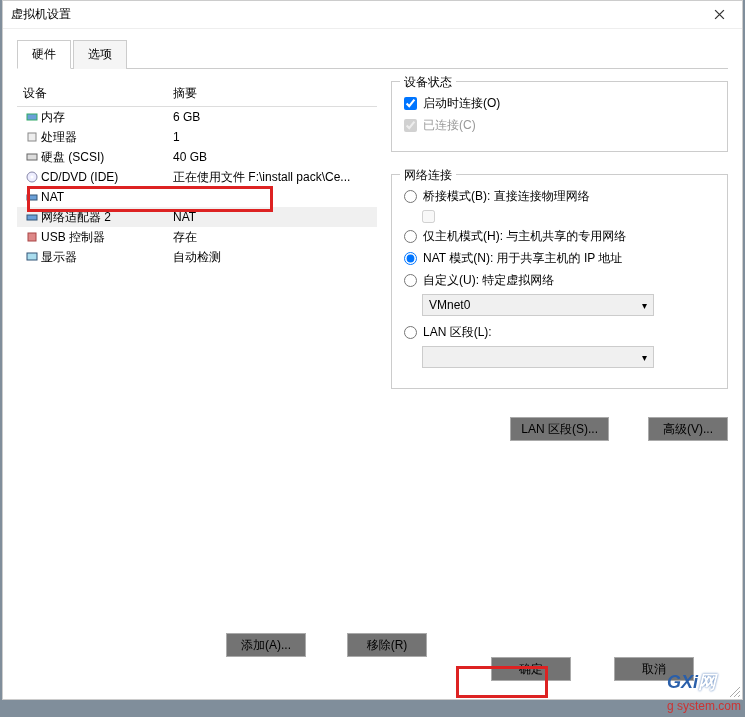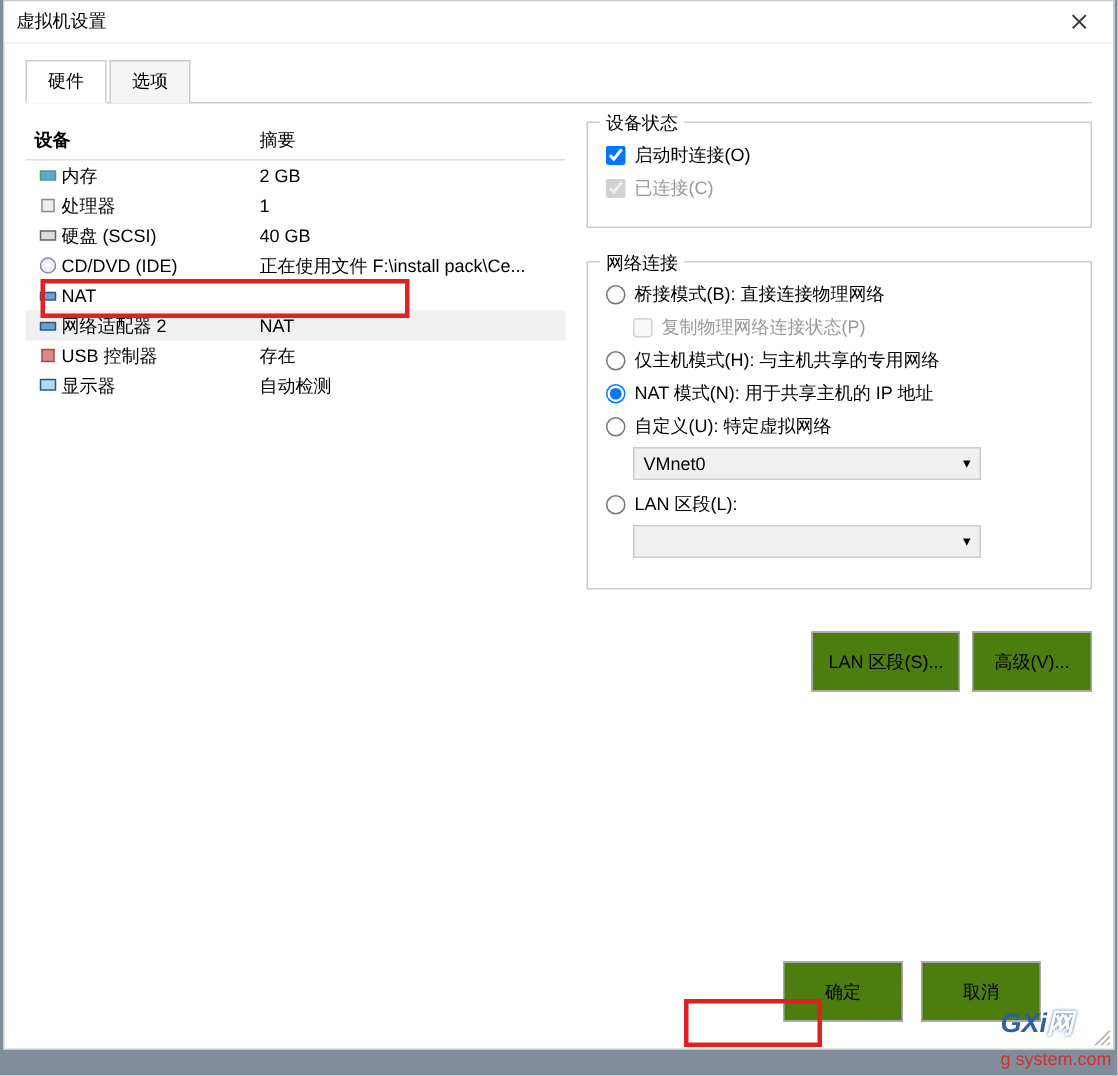--- a/index.html
+++ b/index.html
@@ -10,40 +10,40 @@
 .closebtn { width: 30px; height: 28px; display: flex; align-items: center; justify-content: center; cursor: pointer; }
 .closebtn svg { width: 11px; height: 11px; }
 .content { padding: 10px 14px; }
 .tabs { display: flex; border-bottom: 1px solid #ccc; }
 .tab { padding: 5px 14px; border: 1px solid #ccc; border-bottom: none; margin-right: 2px; background: #fff; position: relative; top: 1px; cursor: pointer; }
 .tab.active { background: #fff; border-bottom: 1px solid #fff; }
 .tab.inactive { background: #f5f5f5; }
 .main { display: flex; gap: 14px; margin-top: 12px; }
 .leftpane { width: 360px; }
 .devheader { display: flex; border-bottom: 1px solid #ddd; padding: 4px 6px; font-size: 12px; }
-.devheader .c1 { width: 150px; font-weight: bold; }
+.devheader .c1 { width: 150px; }
 .devheader .c2 { flex: 1; }
 .devlist { }
 .devrow { display: flex; align-items: center; padding: 2px 6px; height: 20px; }
 .devrow .iconcell { width: 18px; display: flex; align-items: center; justify-content: center; }
 .devrow .namecell { width: 132px; }
 .devrow .sumcell { flex: 1; white-space: nowrap; overflow: hidden; text-overflow: ellipsis; }
 .devrow.selected { background: #f0f0f0; }
 .hlbox { position: absolute; border: 3px solid #d22; pointer-events: none; }
 .rightpane { flex: 1; display: flex; flex-direction: column; gap: 22px; }
 .group { border: 1px solid #ccc; padding: 8px 12px 12px; position: relative; }
 .gtitle { position: absolute; top: -8px; left: 8px; background: #fff; padding: 0 4px; font-size: 12px; }
 .chk, .rad { display: flex; align-items: center; gap: 6px; margin: 5px 0; font-size: 12px; }
 .chk input, .rad input { margin: 0; }
 .chk.disabled, .rad.disabled, .disabled { color: #999; }
 .indent { margin-left: 18px; }
 .combo { width: 232px; height: 22px; background: #f0f0f0; border: 1px solid #ccc; display: flex; align-items: center; justify-content: space-between; padding: 0 6px; color: #000000; margin: 2px 0 8px 18px; }
 .combo .arrow { font-size: 10px; }
 .btnrow { display: flex; justify-content: flex-end; gap: 8px; margin-top: 6px; }
-.btn { min-width: 80px; height: 40px; border: 1px solid #aaa; background: #4d7c0f; cursor: pointer; font-size: 12px; padding: 0 10px; }
+.btn { min-width: 80px; height: 24px; border: 1px solid #aaa; background: #737373; cursor: pointer; font-size: 12px; padding: 0 10px; margin-left: 31px; }
 .bottom-left { position: absolute; left: 192px; bottom: 42px; display: flex; gap: 10px; }
 .bottom-right { position: absolute; right: 48px; bottom: 18px; display: flex; gap: 12px; }
 .watermark { position: absolute; right: 4px; bottom: 2px; font-family: Arial; font-size: 18px; font-style: italic; font-weight: bold; color: #2a5faa; }
 .watermark .g { color: #2a5faa; }
 .watermark .w { color: #fff; text-shadow: 0 0 2px #2a5faa; }
 .watermark .r { color: #cc3333; font-style: normal; font-weight: normal; font-size: 12px; }
 .ico { width: 14px; height: 14px; display: inline-block; }
 .resize-grip { position: absolute; right: 2px; bottom: 2px; width: 12px; height: 12px; }
 </style>
 </head>
@@ -70,21 +70,21 @@
           <div class="c2">摘要</div>
         </div>
         <div class="devlist">
           <div class="devrow">
             <span class="iconcell">
                 <svg class="ico" viewBox="0 0 14 14">
                   <rect x="2" y="4" width="10" height="6" fill="#6aa0d8" stroke="#3a6"></rect>
                 </svg>
               </span>
             <span class="namecell">内存</span>
-            <span class="sumcell">2 GB</span>
+            <span class="sumcell">6 GB</span>
           </div>
           <div class="devrow">
             <span class="iconcell">
                 <svg class="ico" viewBox="0 0 14 14">
                   <rect x="3" y="3" width="8" height="8" fill="#eee" stroke="#888"></rect>
                 </svg>
               </span>
             <span class="namecell">处理器</span>
             <span class="sumcell">1</span>
           </div>
@@ -159,21 +159,20 @@
         </div>
 
         <div class="group">
           <span class="gtitle">网络连接</span>
           <label class="rad">
             <input type="radio" name="net" style="">
             <span>桥接模式(B): 直接连接物理网络</span>
           </label>
           <label class="chk disabled indent">
             <input type="checkbox" disabled="" style="">
-            <span>复制物理网络连接状态(P)</span>
           </label>
           <label class="rad">
             <input type="radio" name="net" style="">
             <span>仅主机模式(H): 与主机共享的专用网络</span>
           </label>
           <label class="rad">
             <input type="radio" name="net" checked="" style="">
             <span>NAT 模式(N): 用于共享主机的 IP 地址</span>
           </label>
           <label class="rad">
@@ -195,20 +194,24 @@
         </div>
 
         <div class="btnrow">
           <button class="btn">LAN 区段(S)...</button>
           <button class="btn">高级(V)...</button>
         </div>
       </div>
     </div>
   </div>
 
+  <div class="bottom-left">
+    <button class="btn">添加(A)...</button>
+    <button class="btn">移除(R)</button>
+  </div>
 
   <div class="bottom-right">
     <button class="btn">确定</button>
     <button class="btn">取消</button>
   </div>
 
   <svg class="resize-grip" viewBox="0 0 12 12">
     <path d="M2 12 L12 2 M6 12 L12 6 M10 12 L12 10" stroke="#aaa" stroke-width="1"></path>
   </svg>
 

